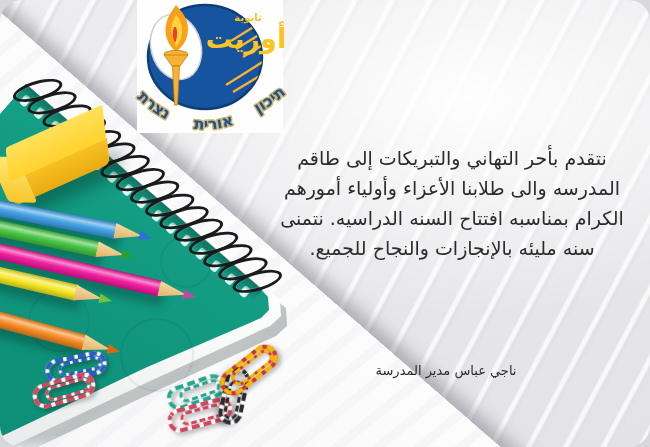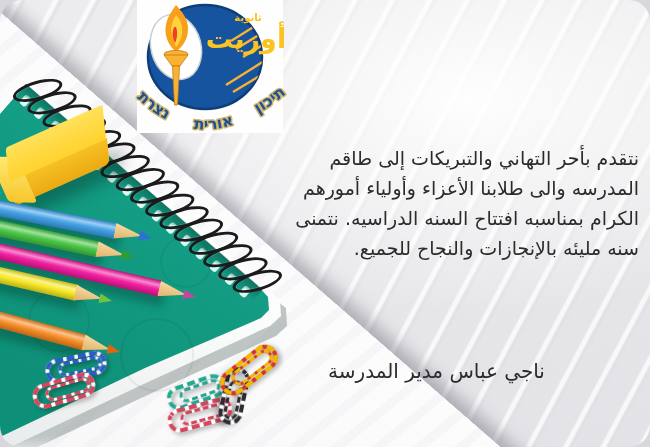--- a/index.html
+++ b/index.html
@@ -61,26 +61,26 @@
   .clip{position:absolute;z-index:8;filter:drop-shadow(2px 3px 2px rgba(0,0,0,.28));}
   .clip div{position:absolute;border-radius:999px;}
   .c-o1{inset:0;border:4px solid var(--base);}
   .c-o2{inset:0;border:4px dashed var(--c);}
   .c-i1{left:13px;top:5px;right:5px;bottom:5px;border:3px solid var(--base);}
   .c-i2{left:13px;top:5px;right:5px;bottom:5px;border:3px dashed var(--c);}
   
   .logo-box{position:absolute;left:137px;top:0;width:146px;height:133px;background:#fefefe;z-index:9;}
   .logo-svg{position:absolute;left:130px;top:-5px;z-index:10;}
   
-  .msg{position:absolute;left:277px;top:143px;width:362px;z-index:11;direction:rtl;
+  .msg{position:absolute;left:271px;top:143px;width:362px;z-index:11;direction:rtl;text-align:center;
     font-size:19px;line-height:30px;color:var(--text_dark);white-space:nowrap;}
   .closing{position:absolute;left:420px;top:327px;width:180px;z-index:11;direction:rtl;text-align:center;
     font-size:19px;line-height:30px;color:var(--text_dark);white-space:nowrap;}
-  .signature{position:absolute;left:328px;top:356px;width:236px;z-index:11;direction:rtl;text-align:left;
-    font-size:20px;line-height:30px;color:var(--text_dark);white-space:nowrap;}
+  .signature{position:absolute;left:328px;top:356px;width:236px;z-index:11;direction:rtl;text-align:center;
+    font-size:13px;line-height:30px;color:var(--text_dark);white-space:nowrap;}
 </style>
 </head>
 <body>
 
 <div class="stage">
 
   <div class="rot rot-sheet">
     <div class="sheet"></div>
   </div>
 

